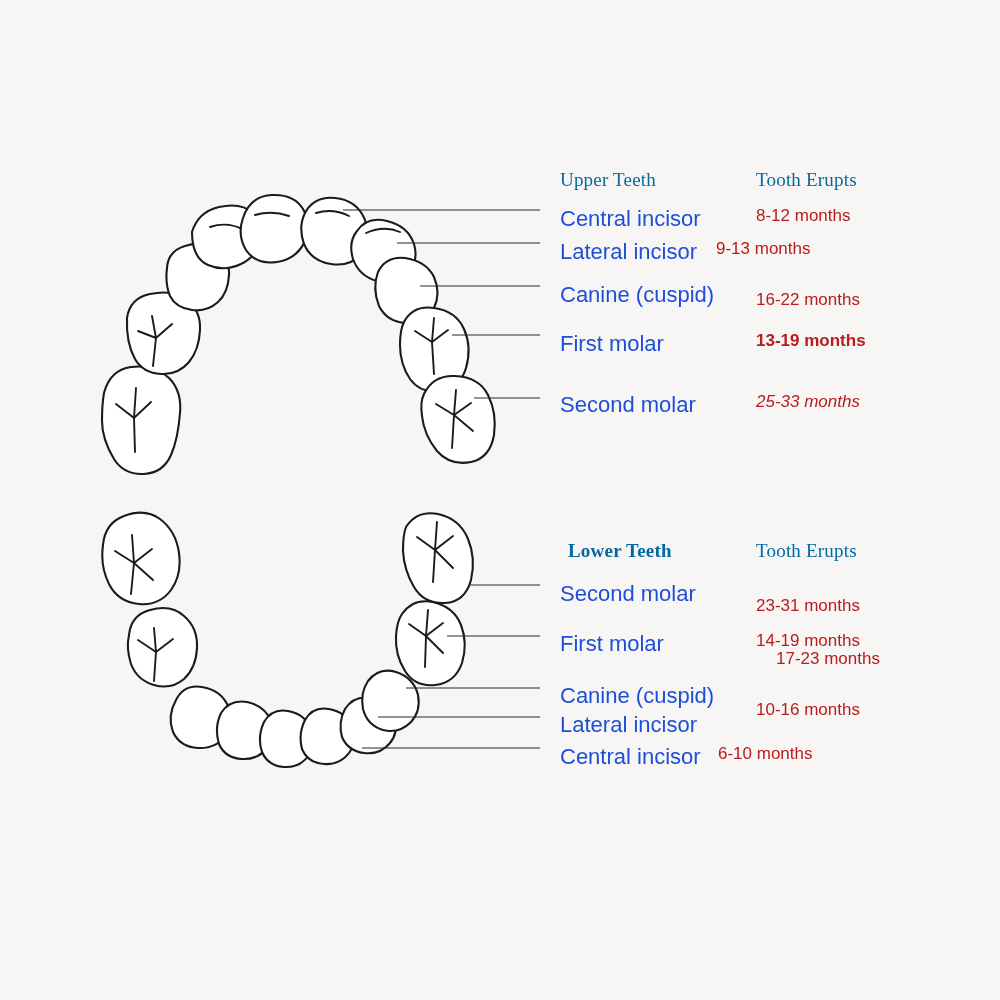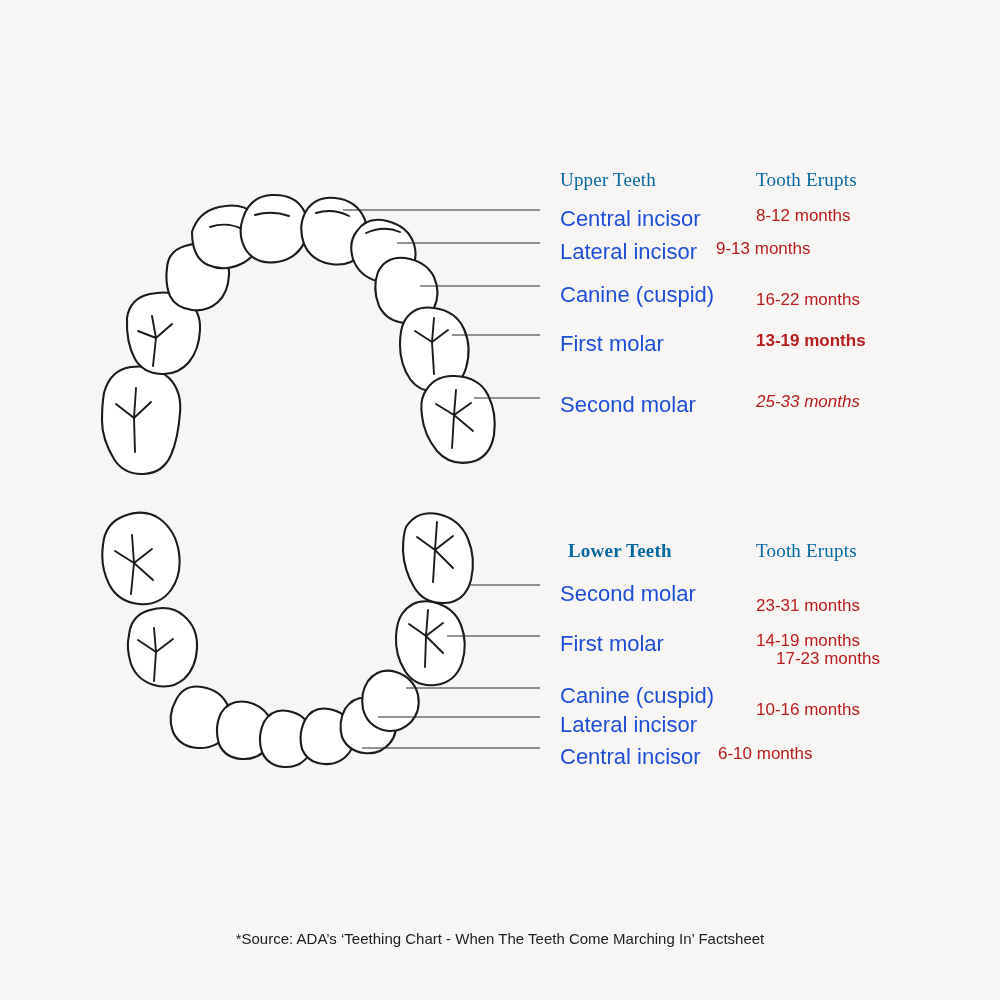--- a/index.html
+++ b/index.html
@@ -237,15 +237,14 @@
     <div class="row-label" style="left:560px; top:683px;">Canine (cuspid)</div>
     <div class="row-value" style="left:756px; top:649px;margin-left:20px;">17-23 months</div>
 
     <div class="row-label" style="left:560px; top:712px;">Lateral incisor</div>
     <div class="row-value" style="left:756px; top:700px;">10-16 months</div>
 
     <div class="row-label" style="left:560px; top:744px;">Central incisor</div>
     <div class="row-value" style="left:718px; top:744px;">6-10 months</div>
   </div>
 
-  <div class="footnote">*Source: ADA’s ‘Teething Chart - When The Teeth Come Marching In’ Factsheet</div>
 
 </div>
 
 </body></html>

